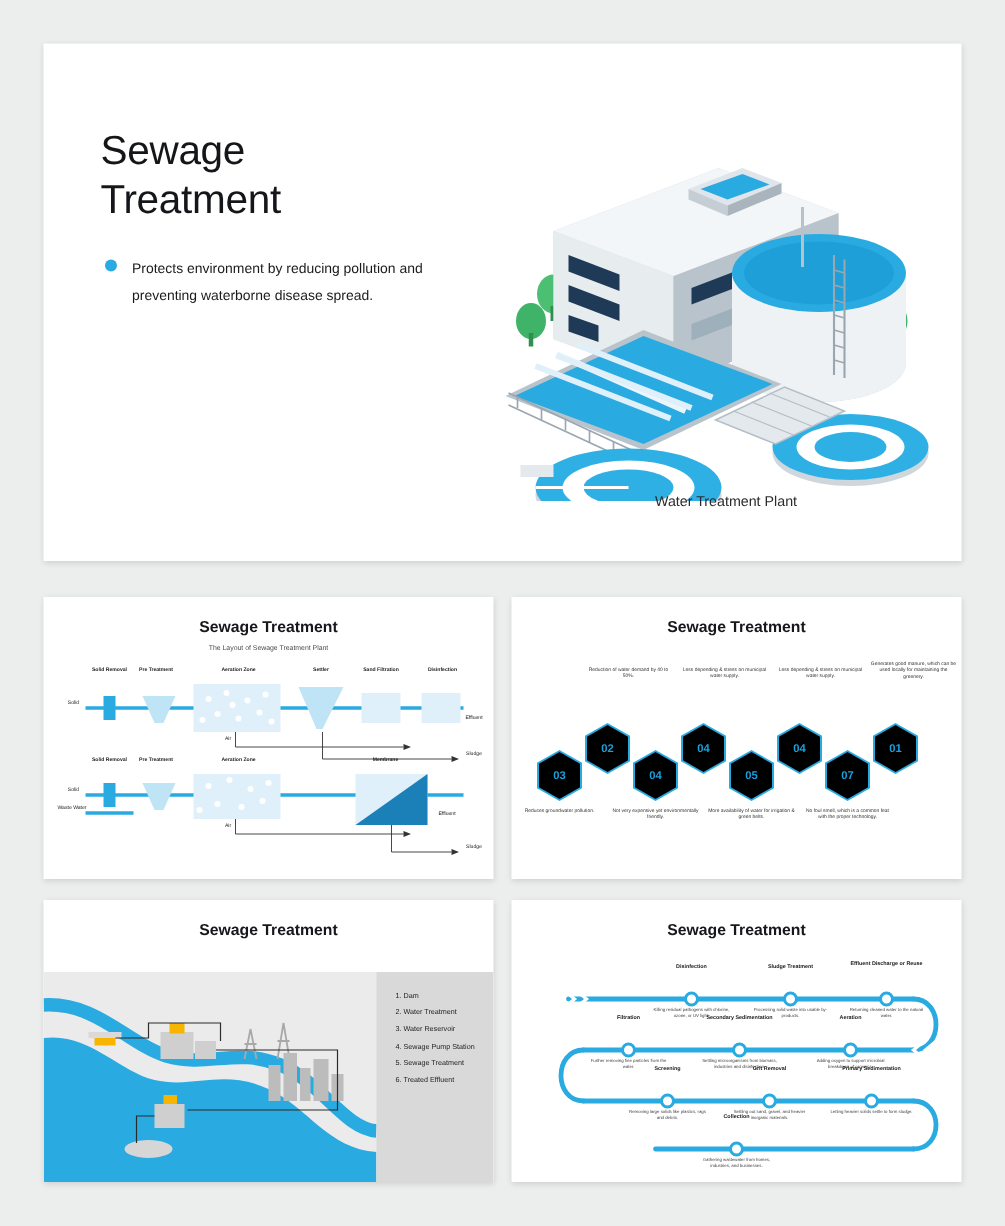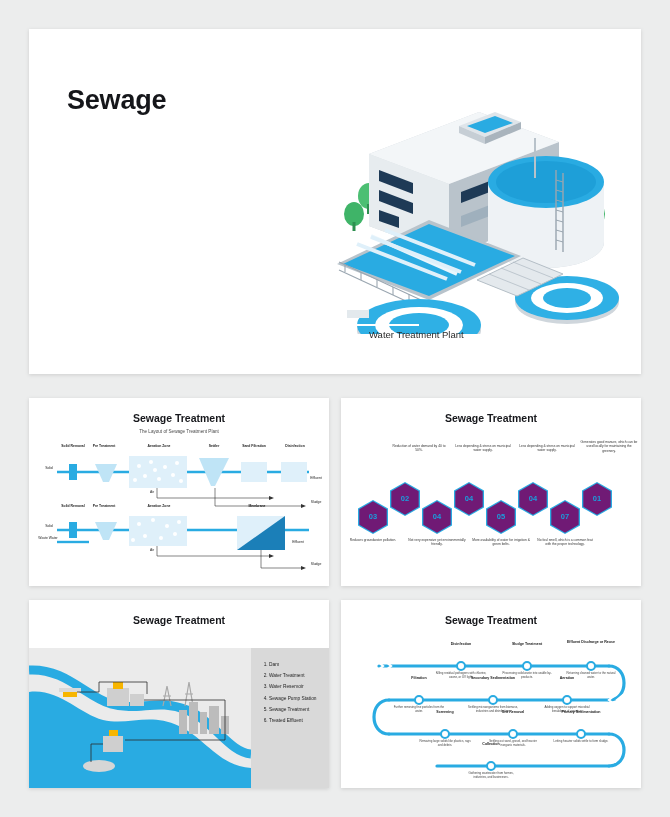--- a/index.html
+++ b/index.html
@@ -21,21 +21,21 @@
     position: absolute;
     left: 29px; top: 29px;
     width: 612px; height: 345px;
     background: #ffffff;
     box-shadow: 0 1px 4px rgba(0,0,0,0.13);
   }
   .hero-title {
     position: absolute;
     left: 38px; top: 55px;
     font-size: 27px;
-    font-weight: bold;
+    font-weight: normal;
     color: #15161a;
     line-height: 1.22;
     letter-spacing: -0.2px;
     width: 220px;
   }
   .hero-bullets {
     position: absolute;
     left: 41px; top: 140px;
     width: 225px;
   }
@@ -53,20 +53,21 @@
   }
   .bullet-text {
     font-size: 9.3px;
     color: #1a1a1a;
     line-height: 1.42;
   }
   .hero-caption {
     position: absolute;
     left: 340px; top: 300px;
     width: 230px;
+    text-align: center;
     font-size: 9.5px;
     color: #2b2b2b;
   }
   .hero-art {
     position: absolute;
     left: 280px; top: 45px;
     width: 320px; height: 260px;
   }
 
   
@@ -116,21 +117,21 @@
     width: 30px; height: 34px;
     display: flex; align-items: center; justify-content: center;
     font-size: 7px; font-weight: bold; color: #1aa0dc;
     clip-path: polygon(50% 0%, 100% 25%, 100% 75%, 50% 100%, 0% 75%, 0% 25%);
     background: #29abe2;
   }
   .hex-inner {
     position: absolute;
     left: 1.3px; top: 1.3px;
     width: 27.4px; height: 31.4px;
-    background: #701a75;
+    background: #000000;
     clip-path: polygon(50% 0%, 100% 25%, 100% 75%, 50% 100%, 0% 75%, 0% 25%);
     display: flex; align-items: center; justify-content: center;
     font-size: 7.5px; font-weight: bold; color: #1a9fdd;
   }
   .hexnote {
     position: absolute;
     width: 58px;
     font-size: 3.3px;
     color: #333;
     text-align: center;
@@ -175,23 +176,28 @@
 </style>
 </head>
 <body>
 
 <div class="page">
 
   <div class="hero">
 
     <div class="hero-title">
       <div>Sewage</div>
+      <div>Treatment</div>
     </div>
 
     <div class="hero-bullets">
+      <div class="bullet-row">
+        <span class="bullet-dot"></span>
+        <span class="bullet-text">Protects environment by reducing pollution and preventing waterborne disease spread.</span>
+      </div>
     </div>
 
     <svg class="hero-art" viewBox="0 0 320 260">
 
       <g>
         <ellipse cx="60" cy="122" rx="11" ry="13" fill="#4cbf73"></ellipse>
         <rect x="58" y="130" width="3" height="10" fill="#2e8f50"></rect>
       </g>
       <g>
         <ellipse cx="45" cy="140" rx="10" ry="12" fill="#3fb468"></ellipse>

